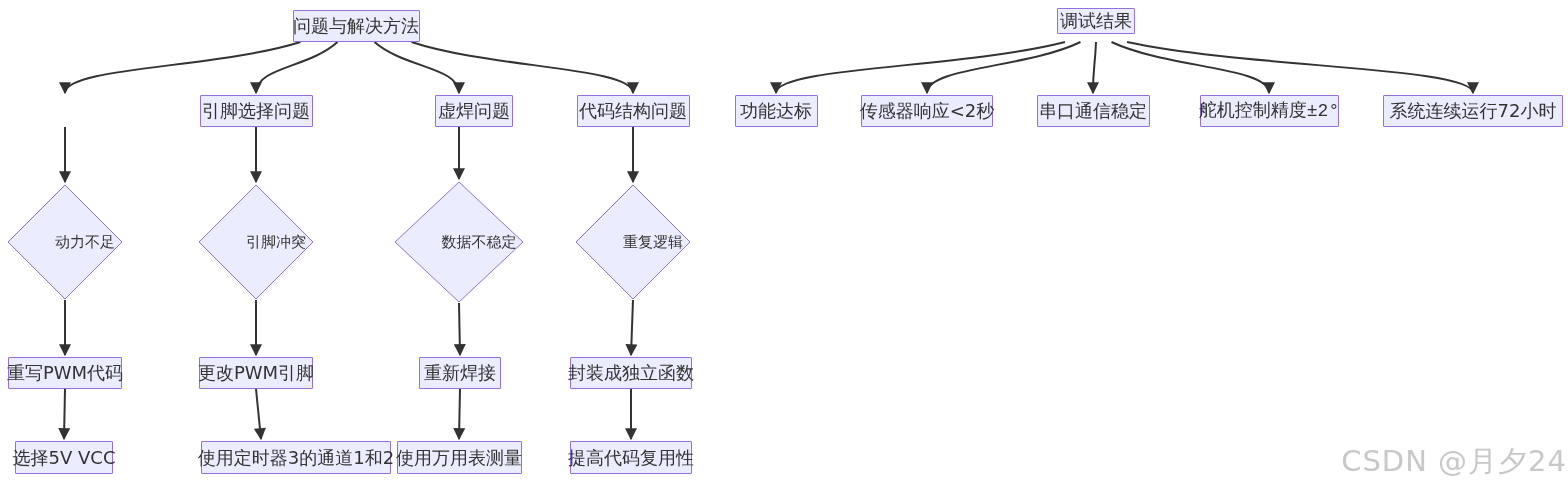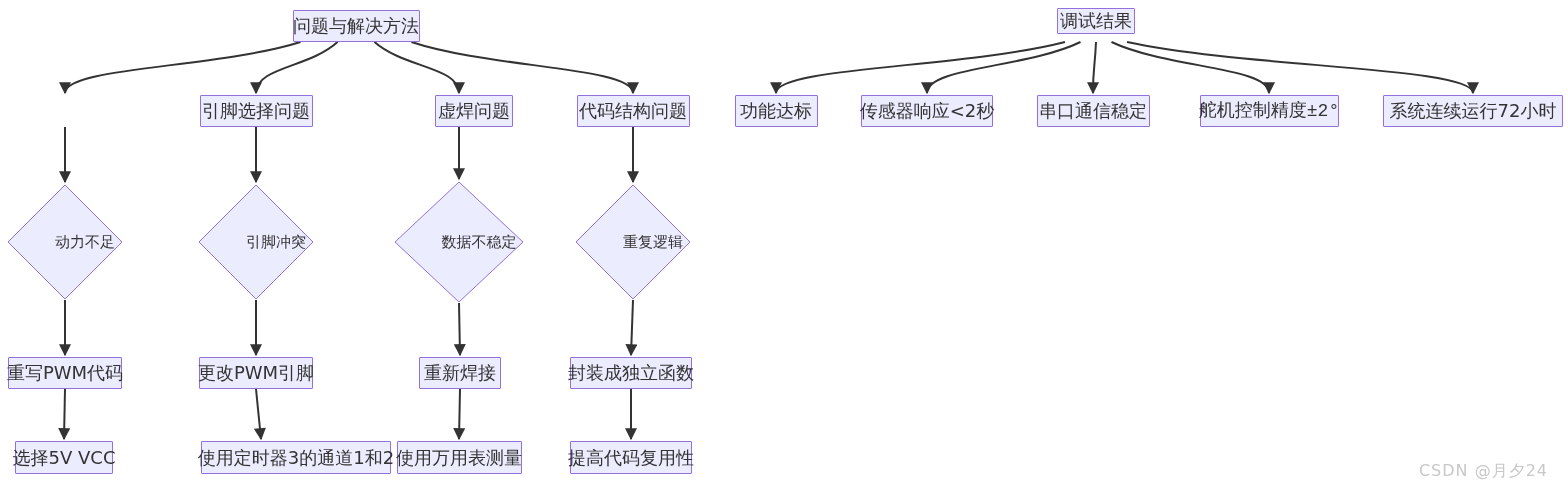--- a/index.html
+++ b/index.html
@@ -19,22 +19,22 @@
     white-space:nowrap;border-radius:1px;
   }
   .diamond-wrap{position:absolute;}
   .diamond-wrap svg{position:absolute;left:0;top:0;display:block;}
   .diamond-wrap polygon{fill:var(--node-fill);stroke:var(--node-border);stroke-width:1;}
   .diamond-label{
     position:absolute;left:50%;top:50%;transform:translate(-50%,-50%);
     color:var(--text-color);font-size:15px;white-space:nowrap;margin-left:20px;
   }
   .watermark{
-    position:absolute;right:20px;bottom:8px;
-    color:var(--wm-color);font-size:16px;letter-spacing:1px;
+    position:absolute;right:1px;bottom:8px;
+    color:var(--wm-color);font-size:29px;letter-spacing:1px;
   }
   .edge{stroke:var(--edge-color);stroke-width:2;fill:none;}
 </style>
 </head>
 <body>
 
 <div class="canvas">
   <svg id="edge-layer" viewBox="0 0 1568 490" xmlns="http://www.w3.org/2000/svg">
     <defs>
       <marker id="arrowhead" viewBox="0 0 10 10" refX="9" refY="5" markerWidth="7" markerHeight="6" orient="auto">

